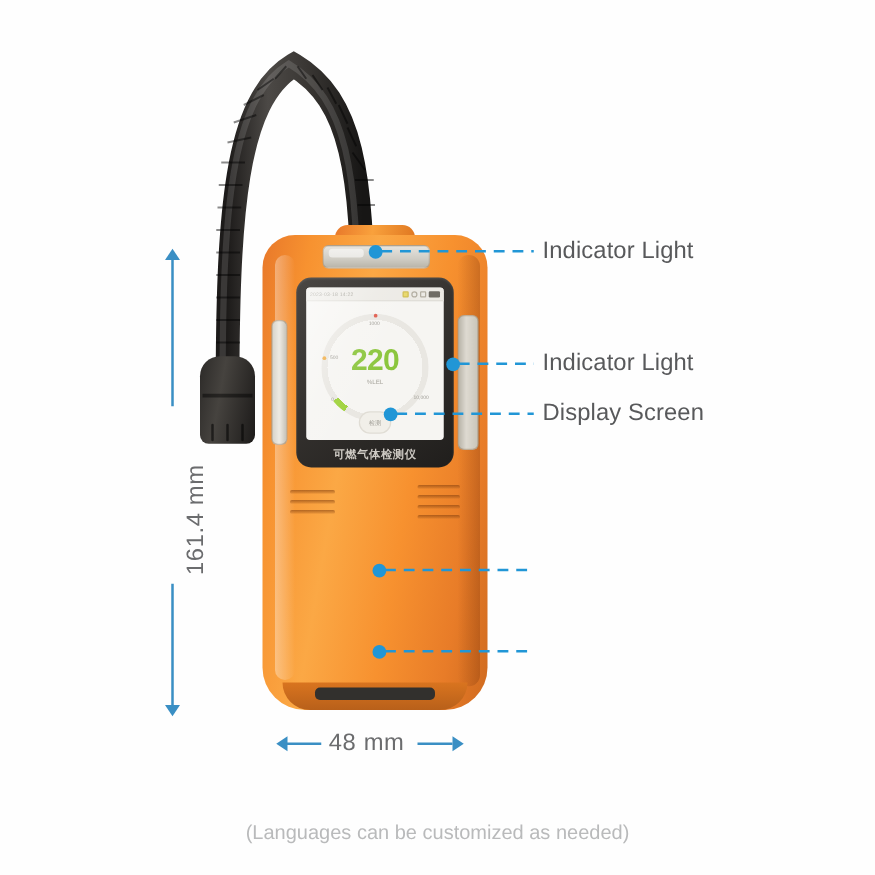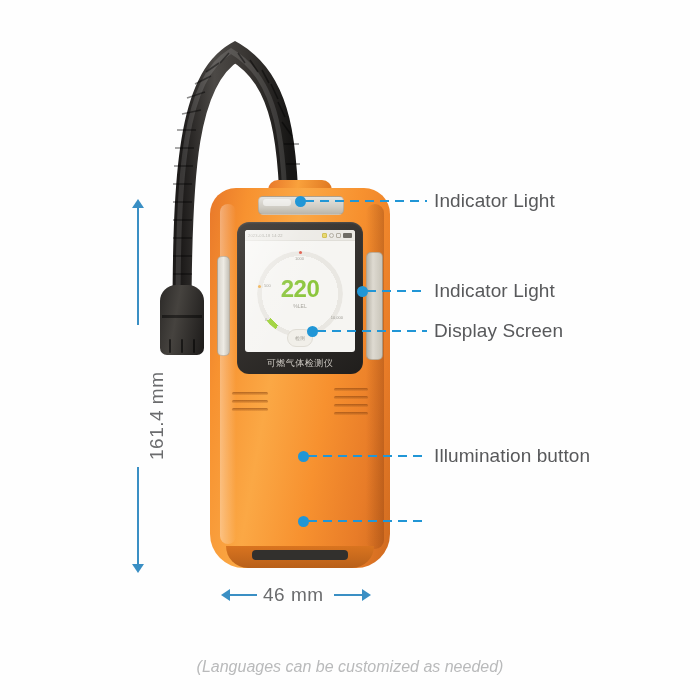--- a/index.html
+++ b/index.html
@@ -217,20 +217,21 @@
     font-size: 5px; color: #a5a39b;
   }
 
   .brand-text {
     position: absolute;
     left: 0; right: 0; bottom: 4px;
     text-align: center;
     font-size: 9px;
     color: #cdc9c3;
     letter-spacing: .5px;
+    font-weight: bold;
   }
 
   
   .side-light {
     position: absolute;
     top: 72px; width: 17px; height: 108px;
     background: linear-gradient(to right,#b8b4a9,#dedad1 40%,#c9c5ba);
     border-radius: 5px;
     border: 1px solid rgba(130,80,30,.3);
   }
@@ -418,32 +419,31 @@
   <span class="leader-dot" style="left:357px; top:286px;"></span>
   <span class="leader" style="left:367px; top:290px; width:60px;"></span>
   <span class="callout-label" style="left:434px; top:280px;">Indicator Light</span>
 
   <span class="leader-dot" style="left:307px; top:326px;"></span>
   <span class="leader" style="left:317px; top:330px; width:110px;"></span>
   <span class="callout-label" style="left:434px; top:320px;">Display Screen</span>
 
   <span class="leader-dot" style="left:298px; top:451px;"></span>
   <span class="leader" style="left:308px; top:455px; width:119px;"></span>
-  <span class="callout-label" style="left:434px; top:445px;">Illumination button</span>
 
   <span class="leader-dot" style="left:298px; top:516px;"></span>
   <span class="leader" style="left:308px; top:520px; width:119px;"></span>
 
   <div class="dim-arrow arrow-up" style="left:132px; top:199px;"></div>
   <div class="dim-v-line" style="left:137px; top:207px; height:118px;"></div>
   <div class="dim-text-v" style="left:146px; top:460px;">161.4 mm</div>
   <div class="dim-v-line" style="left:137px; top:467px; height:98px;"></div>
   <div class="dim-arrow arrow-down" style="left:132px; top:564px;"></div>
 
   <div class="dim-arrow arrow-left" style="left:221px; top:589px;"></div>
   <div class="dim-h-line" style="left:229px; top:594px; width:28px;"></div>
-  <div class="dim-text-h" style="left:263px; top:584px;">46 mm</div>
+  <div class="dim-text-h" style="left:263px; top:584px;">48 mm</div>
   <div class="dim-h-line" style="left:334px; top:594px; width:28px;"></div>
   <div class="dim-arrow arrow-right" style="left:362px; top:589px;"></div>
 
-  <div class="caption" style="top:658px;font-style:italic;">(Languages can be customized as needed)</div>
+  <div class="caption" style="top:658px;">(Languages can be customized as needed)</div>
 
 </div>
 
 </body></html>

